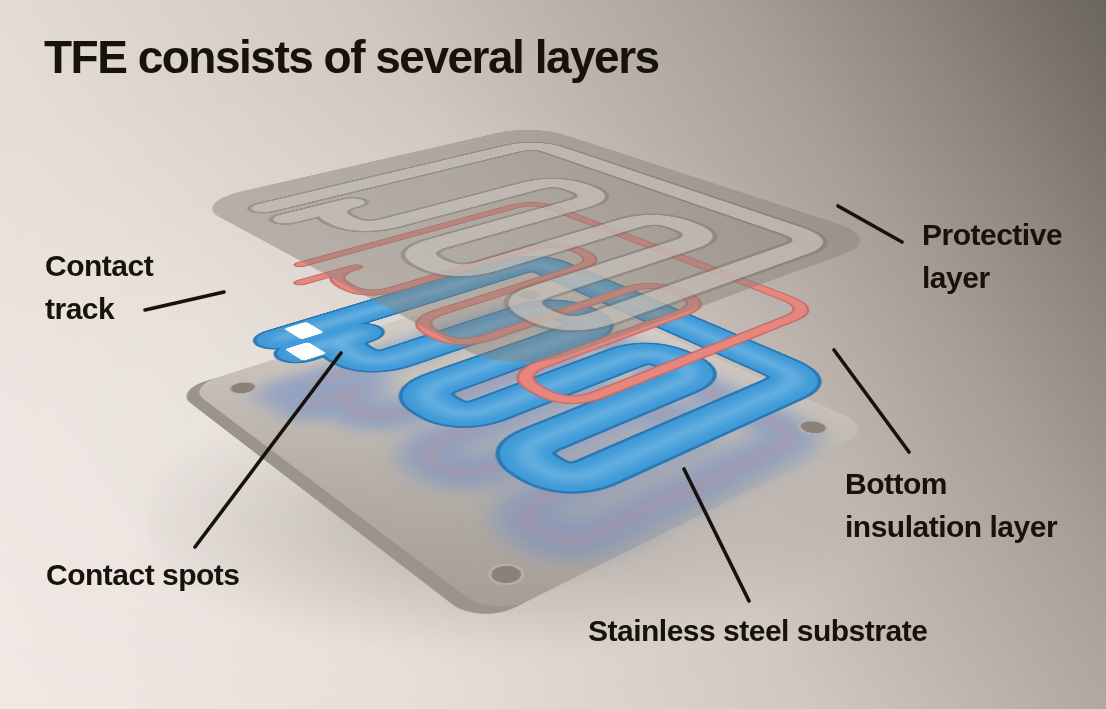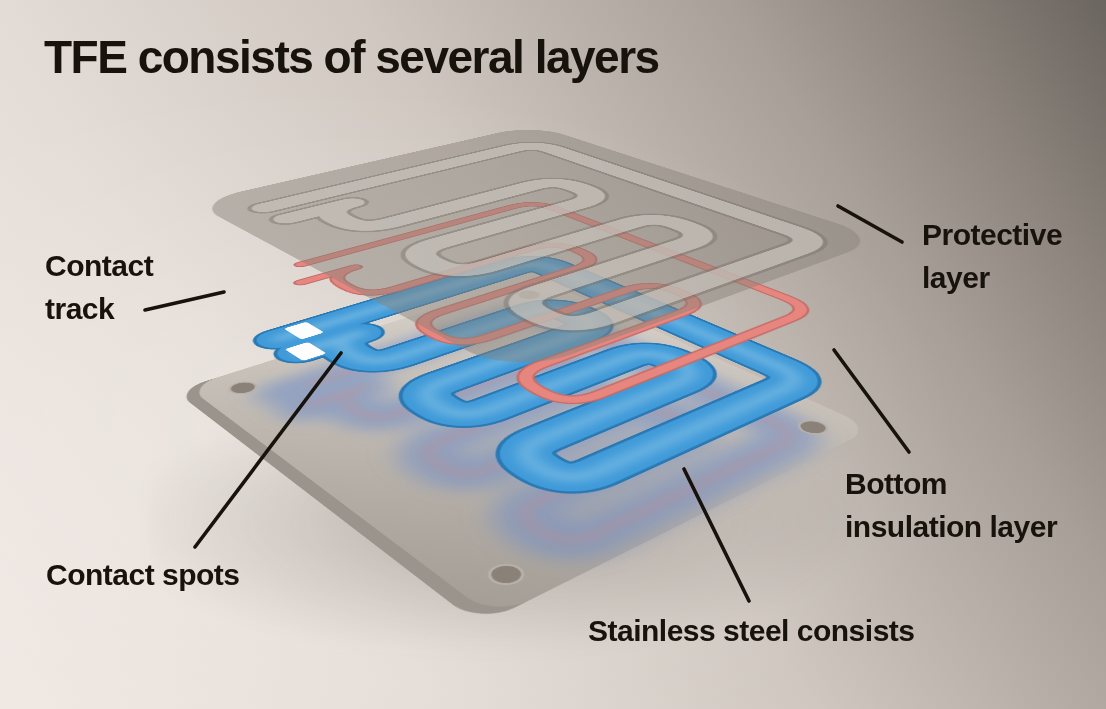--- a/index.html
+++ b/index.html
@@ -112,15 +112,15 @@
     <line class="leader" x1="684" y1="469" x2="749" y2="601"></line>
   </svg>
 
   <div class="label lbl-heating">Contact
 track</div>
   <div class="label lbl-protective">Protective
 layer</div>
   <div class="label lbl-contact">Contact spots</div>
   <div class="label lbl-bottom">Bottom
 insulation layer</div>
-  <div class="label lbl-substrate">Stainless steel consists</div>
+  <div class="label lbl-substrate">Stainless steel substrate</div>
 
 </div>
 
 </body></html>

